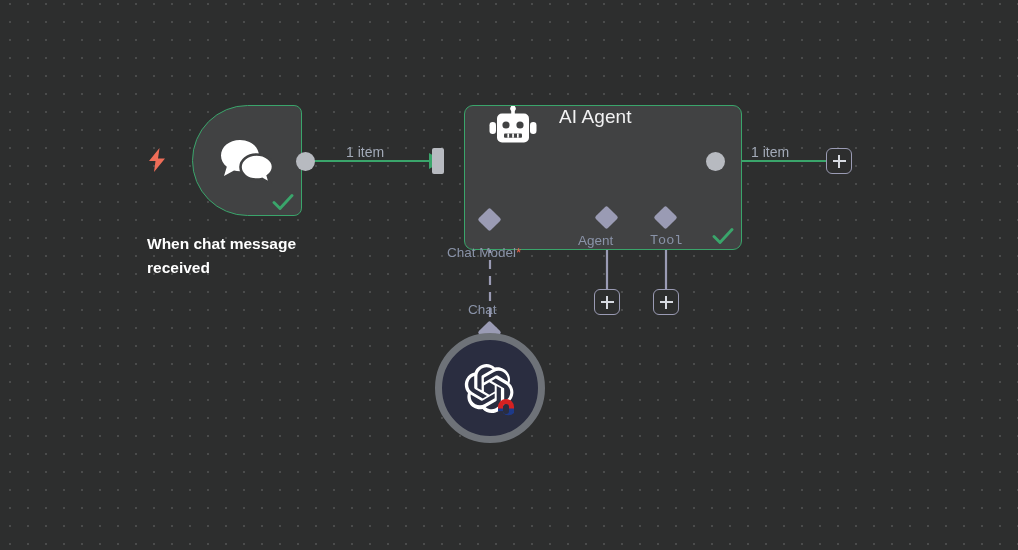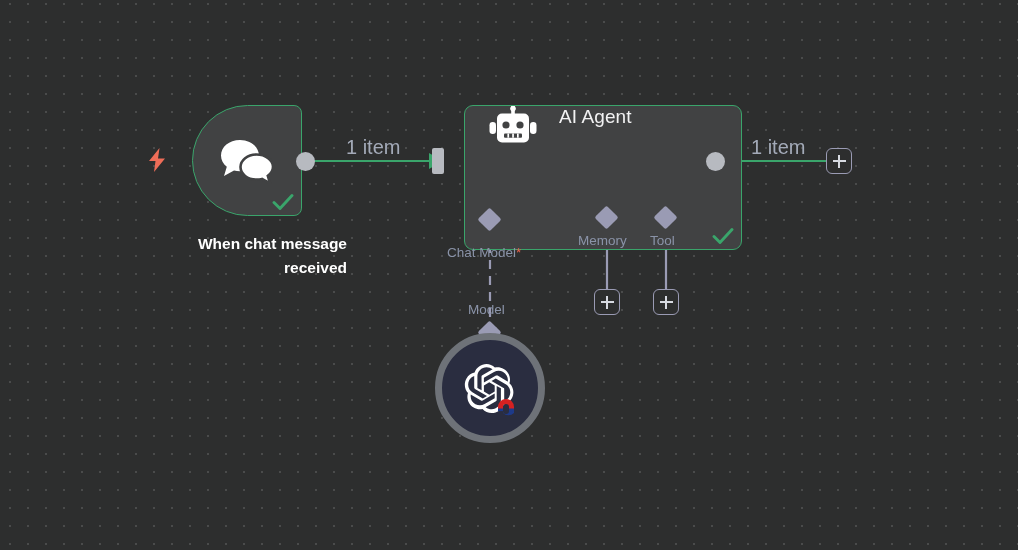--- a/index.html
+++ b/index.html
@@ -107,43 +107,44 @@
   .plus-btn .pv, .plus-btn .ph {
     position: absolute; background: #d7dae1;
   }
   .plus-btn .pv { width: 1.8px; height: 13px; }
   .plus-btn .ph { width: 13px; height: 1.8px; }
 
   
   .edge-label {
     position: absolute;
     color: #a3aab8;
-    font-size: 20px;
+    font-size: 14px;
     white-space: nowrap;
+    margin-top: 8px;
   }
 
   
   .openai-node {
     position: absolute;
     left: 435px; top: 333px;
     width: 110px; height: 110px;
     border-radius: 50%;
     background: #2a2d40;
     border: 7px solid #6e7278;
     display: flex; align-items: center; justify-content: center;
   }
   .openai-logo { width: 52px; height: 52px; }
 
   
   .node-title {
     position: absolute;
     color: #ffffff;
     font-size: 15.5px;
     font-weight: bold;
-    text-align: right;
+    text-align: left;
     line-height: 1.58;
     white-space: pre-line;
   }
 </style>
 </head>
 <body>
 
 <div id="canvas">
 
   <svg class="edges">
@@ -212,39 +213,39 @@
   <div class="port-in-rect" style="left:432px; top:148px;"></div>
   <div class="port-out" style="left:706px; top:152px;"></div>
 
   <div class="diamond" style="left:481px; top:211px;"></div>
   <div class="diamond" style="left:598px; top:209px;"></div>
   <div class="diamond" style="left:657px; top:209px;"></div>
 
   <div class="sub-label" style="left:447px; top:245px;">
     <span>Chat Model</span><span class="req-star">*</span>
   </div>
-  <div class="sub-label" style="left:578px; top:233px;">Memory</div>
-  <div class="sub-label" style="left:650px; top:233px;">Tool</div>
+  <div class="sub-label" style="left:578px; top:233px;">Agent</div>
+  <div class="sub-label" style="left:650px; top:233px;font-family:Liberation Mono, monospace;">Tool</div>
 
   <div class="plus-btn" style="left:826px; top:148px;">
     <span class="pv"></span>
     <span class="ph"></span>
   </div>
   <div class="plus-btn" style="left:594px; top:289px;">
     <span class="pv"></span>
     <span class="ph"></span>
   </div>
   <div class="plus-btn" style="left:653px; top:289px;">
     <span class="pv"></span>
     <span class="ph"></span>
   </div>
 
   <div class="edge-label" style="left:751px; top:136px;">1 item</div>
 
-  <div class="sub-label" style="left:468px; top:302px;">Model</div>
+  <div class="sub-label" style="left:468px; top:302px;">Chat</div>
   <div class="diamond" style="left:481px; top:324px;"></div>
 
   <div class="openai-node">
     <div class="openai-logo">
       <svg viewBox="0 0 52 52" width="52" height="52">
         <path d="M45.4 21.3c1.1-3.3.7-6.9-1.1-9.9-2.7-4.7-8.1-7.1-13.4-6C28.6 3.1 25.6 1.9 22.5 1.9c-5.4 0-10.2 3.5-11.9 8.6-3.4.7-6.4 2.8-8.1 5.9-2.7 4.7-2.1 10.6 1.5 14.6-1.1 3.3-.7 6.9 1.1 9.9 2.7 4.7 8.1 7.1 13.4 6 2.3 2.6 5.7 4.1 9.2 4.1 5.4 0 10.2-3.5 11.9-8.6 3.4-.7 6.4-2.8 8.1-5.9 2.7-4.7 2.1-10.6-1.5-14.6zM27.7 47.3c-2.2 0-4.3-.8-6-2.1l.3-.2 9.9-5.7c.5-.3.8-.8.8-1.4V23.9l4.2 2.4v11.5c0 5.2-4.2 9.4-9.2 9.5zM7.9 38.9c-1.1-1.9-1.5-4.1-1.1-6.3l.3.2 9.9 5.7c.5.3 1.1.3 1.6 0l12.1-7v4.8L20.6 42c-4.4 2.5-10.1 1-12.7-3.1zM5.3 17.9c1.1-1.9 2.8-3.3 4.9-4v11.7c0 .6.3 1.1.8 1.4l12 7-4.2 2.4L8.8 30.6c-4.4-2.6-5.9-8.2-3.5-12.7zm34.3 8l-12.1-7 4.2-2.4 10 5.8c4.4 2.5 5.9 8.2 3.4 12.6-1.1 1.9-2.8 3.3-4.9 4V26.9c0-.6-.2-1.1-.6-1zm4.2-6.3l-.3-.2-9.9-5.8c-.5-.3-1.1-.3-1.6 0l-12.1 7V15.8l10.1-5.8c4.4-2.5 10.1-1 12.6 3.4 1.1 1.9 1.5 4.1 1.2 6.2zM17.6 28.3l-4.2-2.4V14.4c0-5.1 4.1-9.2 9.2-9.2 2.2 0 4.3.8 5.9 2.1l-.3.2-9.9 5.7c-.5.3-.8.8-.8 1.4l.1 13.7zm2.3-4.9l5.4-3.1 5.4 3.1v6.2l-5.4 3.1-5.4-3.1v-6.2z" fill="#ffffff"></path>
       </svg>
     </div>
     <svg width="22" height="22" viewBox="0 0 22 22" style="position:absolute; left:53px; top:55px;">
       <path d="M3 12a8 8 0 0 1 16 0v3h-5v-3a3 3 0 0 0-6 0v3H3z" fill="#d52121"></path>

